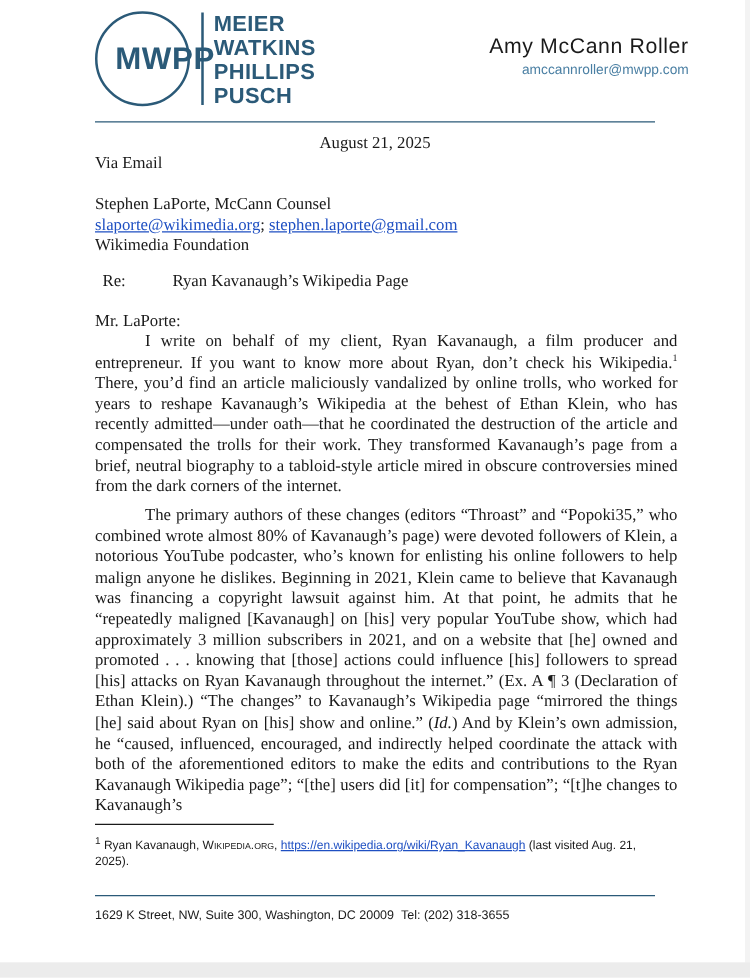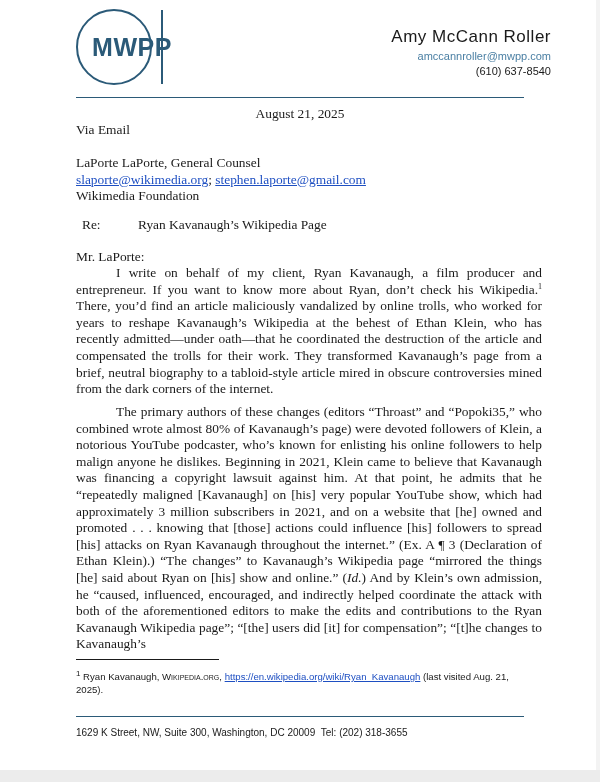--- a/index.html
+++ b/index.html
@@ -84,35 +84,40 @@
   </style>
 </head>
 <body>
 
 <div class="page">
 
   <div class="logo-circle">
     <span class="logo-abbr">MWPP</span>
   </div>
   <div class="logo-divider"></div>
+  <div class="logo-names">
+    <div>MEIER</div>
+    <div>WATKINS</div>
+    <div>PHILLIPS</div>
+    <div>PUSCH</div>
+  </div>
 
   <div class="attorney">
     <div class="attorney-name">Amy McCann Roller</div>
     <div class="attorney-email">amccannroller@mwpp.com</div>
-    <div class="attorney-phone">(610) 637-8540</div>
   </div>
 
   <div class="header-rule"></div>
 
   <div class="date">August 21, 2025</div>
 
   <div class="text via">Via Email</div>
 
   <div class="text recip">
-    <div>LaPorte LaPorte, General Counsel</div>
+    <div>Stephen LaPorte, McCann Counsel</div>
     <div><a>slaporte@wikimedia.org</a><span>; </span><a>stephen.laporte@gmail.com</a></div>
     <div>Wikimedia Foundation</div>
   </div>
 
   <div class="text salutation">Mr. LaPorte:</div>
 
   <div class="text re">
     <span class="label">Re:</span><span>Ryan Kavanaugh’s Wikipedia Page</span>
   </div>
 

